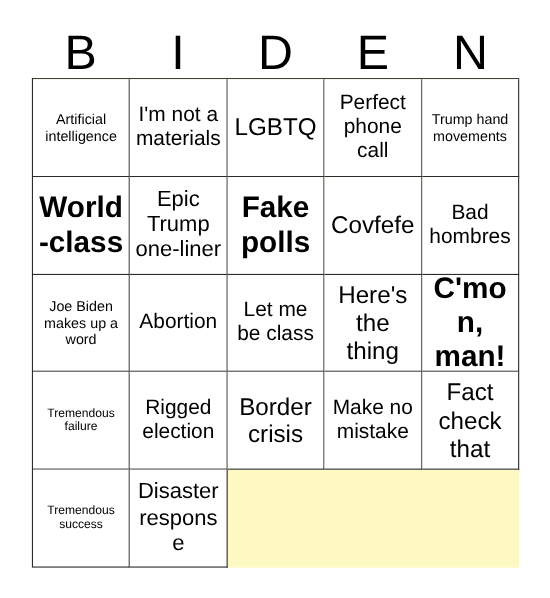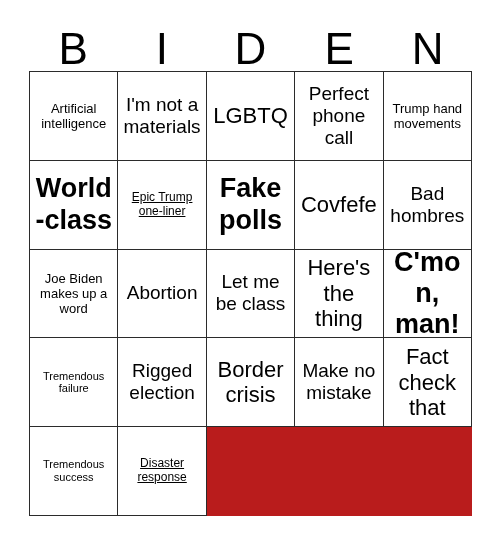--- a/index.html
+++ b/index.html
@@ -50,21 +50,21 @@
     left: 29px;
     top: 71px;
     width: 443px;
     height: 445px;
     display: grid;
     grid-template-columns: repeat(5, 1fr);
     grid-template-rows: repeat(5, 1fr);
     border-top: 1px solid #2b2b2b;
     border-left: 1px solid #2b2b2b;
     box-sizing: border-box;
-    background: #b91c1c;
+    background: #fef9c3;
   }
 
   .cell {
     border-right: 1px solid #2b2b2b;
     border-bottom: 1px solid #2b2b2b;
     box-sizing: border-box;
     display: flex;
     align-items: center;
     justify-content: center;
     text-align: center;
@@ -79,21 +79,21 @@
     line-height: 1.16;
     word-wrap: break-word;
     overflow-wrap: break-word;
     hyphens: manual;
     color: #000000;
   }
 
   
   .fs-xs  { font-size: 11px; }
   .fs-sm  { font-size: 13px; }
-  .fs-md  { font-size: 12px; text-decoration: underline; }
+  .fs-md  { font-size: 20px; }
   .fs-lg  { font-size: 19px; }
   .fs-xl  { font-size: 22px; }
   .fs-xxl { font-size: 27px; font-weight: bold; }
 </style>
 </head>
 <body>
 
 <div id="card">
 
   <div id="header-row">

